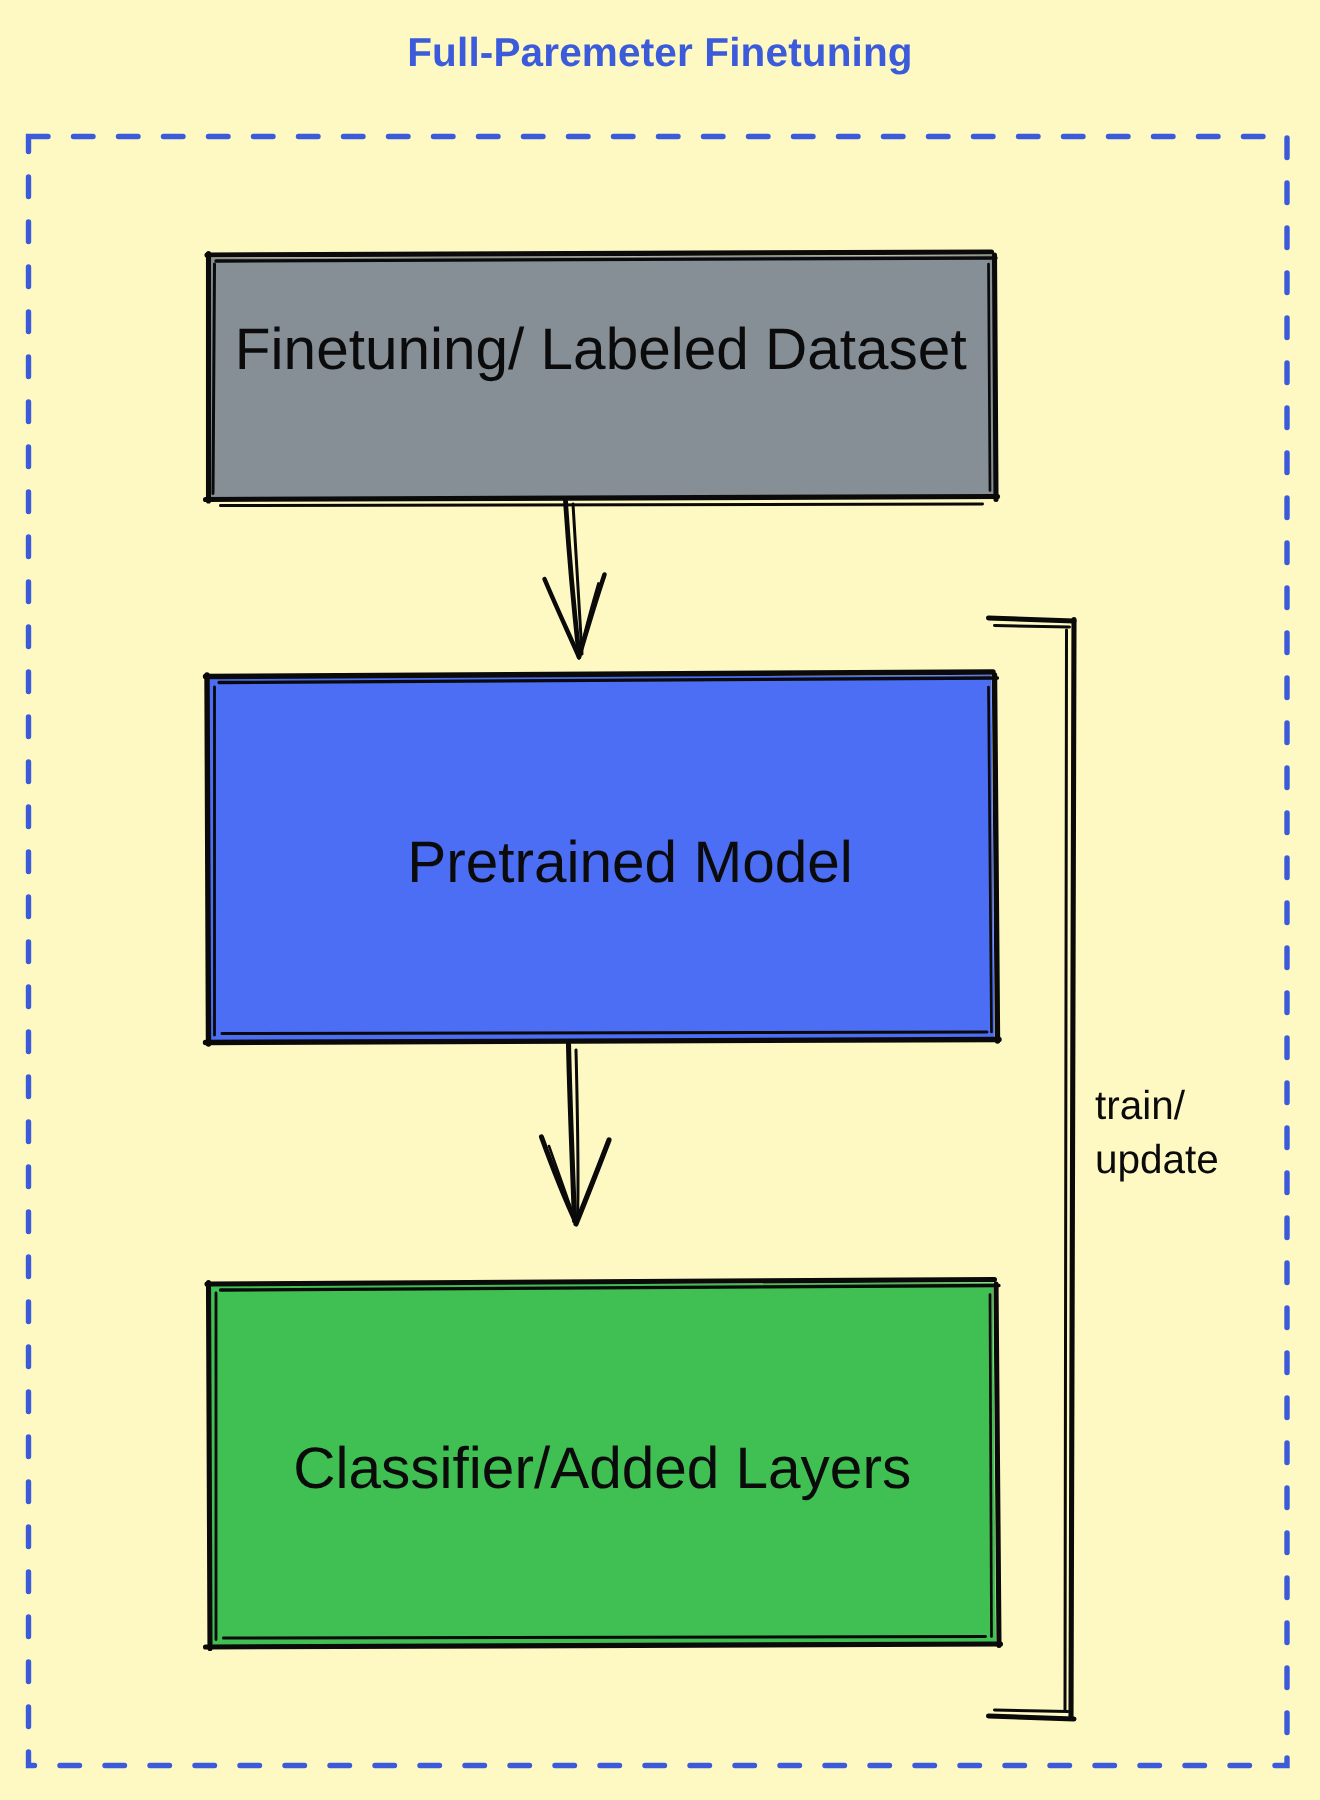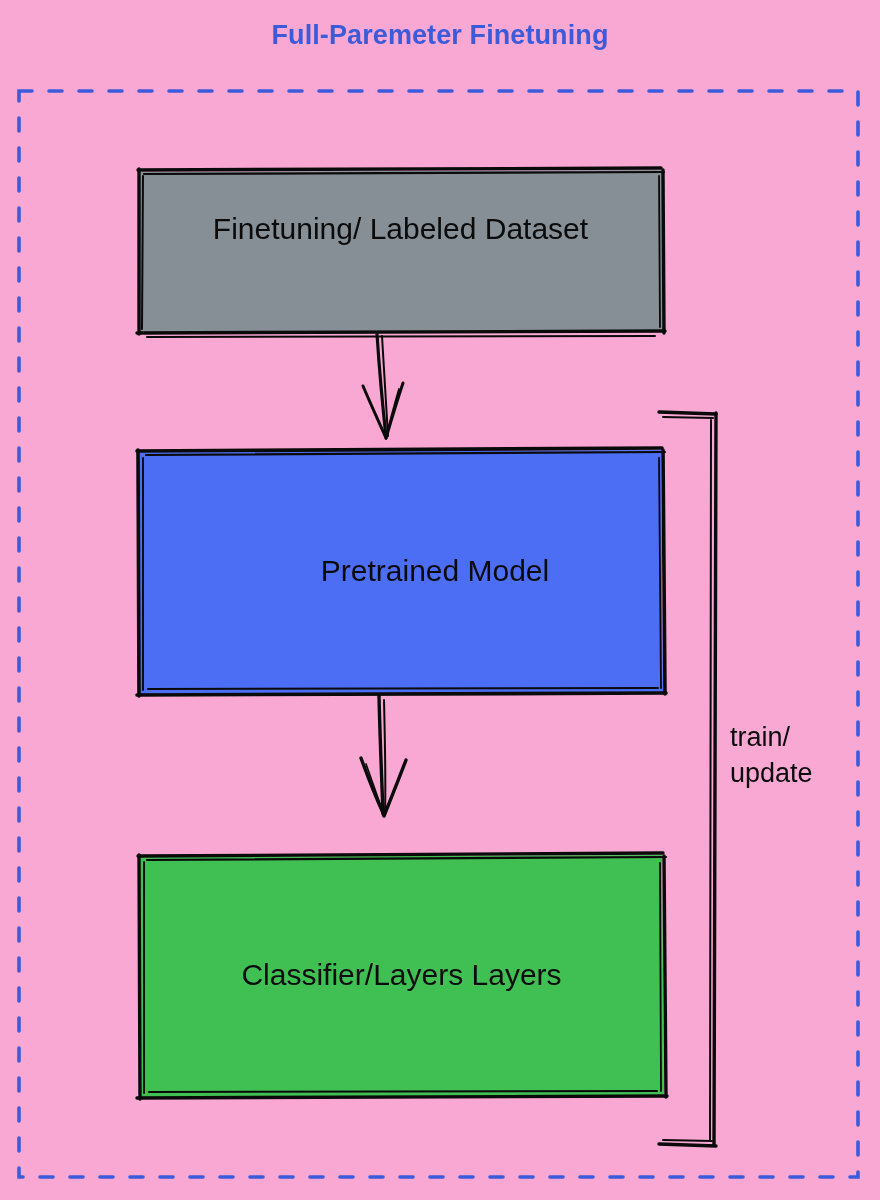--- a/index.html
+++ b/index.html
@@ -9,21 +9,21 @@
     background: #ffffff;
   }
   body {
     font-family: "Liberation Sans", sans-serif;
     -webkit-font-smoothing: antialiased;
   }
   #canvas {
     position: relative;
     width: 880px;
     height: 1200px;
-    background: #f9a8d4;
+    background: #fef9c3;
     overflow: hidden;
   }
   #diagram-svg {
     position: absolute;
     left: 0;
     top: 0;
     width: 880px;
     height: 1200px;
   }
   .diagram-title {
@@ -33,29 +33,29 @@
     width: 880px;
     text-align: center;
     font-size: 27px;
     font-weight: 700;
     letter-spacing: 0.1px;
     color: #3b5bdb;
     white-space: nowrap;
   }
   .node-label {
     position: absolute;
-    font-size: 30px;
+    font-size: 39px;
     font-weight: 400;
     color: #0b0b0b;
     white-space: nowrap;
     text-align: center;
     line-height: 1.12;
   }
   .label-dataset { left: 138px; top: 212px; width: 525px; }
-  .label-pretrained { left: 137px; top: 554px; width: 596px; }
+  .label-pretrained { left: 122px; top: 554px; width: 596px; }
   .label-classifier { left: 138px; top: 958px; width: 527px; }
   .edge-label {
     position: absolute;
     left: 730px;
     top: 696px;
     width: 120px;
     font-size: 27px;
     font-weight: 400;
     color: #0b0b0b;
     line-height: 1.32;
@@ -142,18 +142,18 @@
       <path d="M 659,1144 L 716,1146" fill="none" stroke="#0a0a0a" stroke-width="3.4" stroke-linecap="round"></path>
       <path d="M 663,1140 L 712,1141" fill="none" stroke="#0a0a0a" stroke-width="2.0" stroke-linecap="round"></path>
     </g>
 
   </svg>
 
   <div class="node-label label-dataset">Finetuning/ Labeled Dataset</div>
 
   <div class="node-label label-pretrained">Pretrained Model</div>
 
-  <div class="node-label label-classifier">Classifier/Layers Layers</div>
+  <div class="node-label label-classifier">Classifier/Added Layers</div>
 
   <div class="edge-label">train/
 update</div>
 
 </div>
 
 </body></html>

